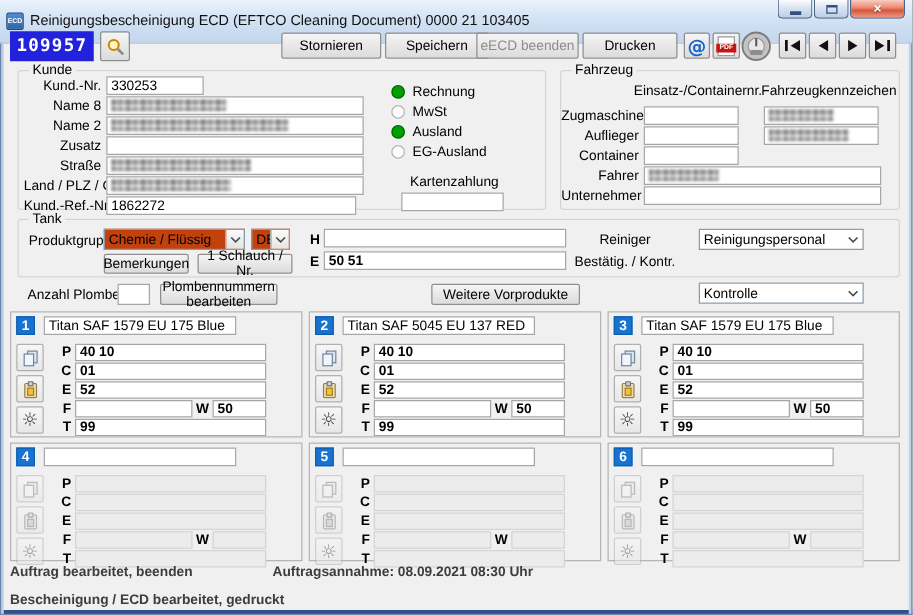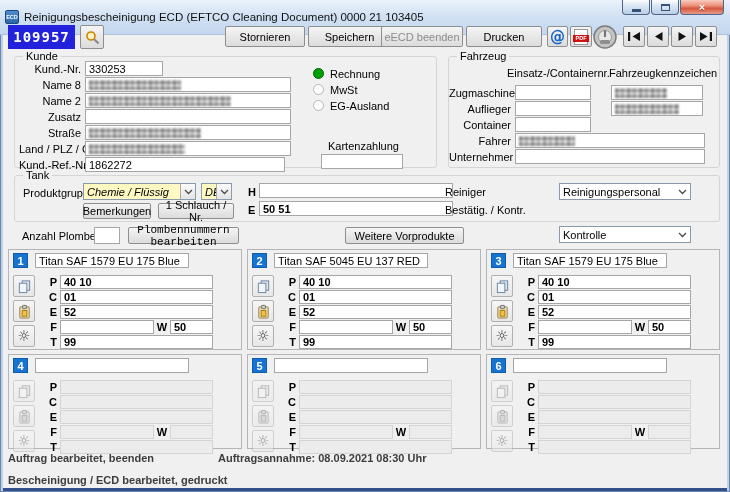--- a/index.html
+++ b/index.html
@@ -85,38 +85,38 @@
   .fzlabel { width:62px; text-align:right; margin-right:2px; white-space:nowrap; }
   .fz-einsatz { width:76px; margin-left:2px; }
   .fz-kennz   { position:absolute; left:162px; width:92px; }
   .fz-wide    { width:190px; margin-left:2px; }
   
   .tk-label-pg { position:absolute; left:8px; top:11px; }
   .combo { position:absolute; background:#fff; border:1px solid #8a9aa9; height:17px;
     display:flex; align-items:center; }
   .combo .cval { flex:1; padding:0 3px; overflow:hidden; white-space:nowrap; }
   .combo .chev { width:15px; align-self:stretch; display:flex; align-items:center; justify-content:center; }
-  .combo.gray { background:#fef9c3;font-style:italic; }
+  .combo.gray { background:#c2410c; }
   .combo.gray .chev { border-left:1px solid #a9a9a9; background:linear-gradient(#fbfbfb,#e4e4e4); }
   .cb-pg { left:68px; top:7px; width:113px; }
   .cb-de { left:186px; top:7px; width:31px; }
   .tk-btn-bem { position:absolute; left:68px; top:27px; width:68px; height:16px; }
   .tk-btn-sch { position:absolute; left:143px; top:27px; width:76px; height:16px; }
   .tk-he-label { position:absolute; font-weight:bold; }
   .he-h-l { left:233px; top:10px; } .he-e-l { left:233px; top:28px; }
   .he-h-f { position:absolute; left:244px; top:7px;  width:194px; }
   .he-e-f { position:absolute; left:244px; top:25px; width:194px; font-weight:bold; }
-  .tk-rlabel { position:absolute; width:110px; text-align:left; }
+  .tk-rlabel { position:absolute; width:110px; text-align:center; }
   .rl-1 { left:430px; top:10px; } .rl-2 { left:430px; top:28px; }
   .cb-reiniger { left:544px; top:7px;  width:132px; }
   .cb-kontr    { left:544px; top:25px; width:132px;margin-top:25px; }
   .plombenrow { position:absolute; left:14px; top:227px; height:17px; width:706px; }
   .pl-label { position:absolute; left:8px; top:3px; }
   .pl-field { position:absolute; left:80px; top:0; width:26px; height:17px; }
-  .pl-btn  { position:absolute; left:114px; top:0; width:111px; height:17px;font-family:Liberation Mono, monospace; }
+  .pl-btn  { position:absolute; left:114px; top:0; width:94px; height:17px; }
   .vp-btn  { position:absolute; left:331px; top:0; width:119px; height:17px; }
   
   .panels { position:absolute; left:8px; top:249px; display:grid;
     grid-template-columns:repeat(3,234px); grid-template-rows:101px 95px; gap:4px 5px; }
   .panel { position:relative; border:1px solid #b5b5b5; background:#f0f0f0; }
   .badge { position:absolute; left:4px; top:3px; width:15px; height:15px;
     background:#1673d2; border:1px solid #0f5cab; color:#fff; font-weight:bold; font-size:11px;
     display:flex; align-items:center; justify-content:center; }
   .pname { position:absolute; left:26px; top:3px; width:154px; }
   .icol { position:absolute; left:4px; top:25px; display:flex; flex-direction:column; gap:3px; }
@@ -242,20 +242,24 @@
     <div class="flags">
       <div class="flagrow">
           <span class="led on"></span>
           <span>Rechnung</span>
         </div>
       <div class="flagrow">
           <span class="led off"></span>
           <span>MwSt</span>
         </div>
       <div class="flagrow">
+          <span class="led on"></span>
+          <span>Ausland</span>
+        </div>
+      <div class="flagrow">
           <span class="led off"></span>
           <span>EG-Ausland</span>
         </div>
       <div class="kartenlabel">Kartenzahlung</div>
       <div class="field kartenfield"></div>
     </div>
   </div>
 
   <div class="group g-fahrzeug">
     <span class="legend">Fahrzeug</span>

